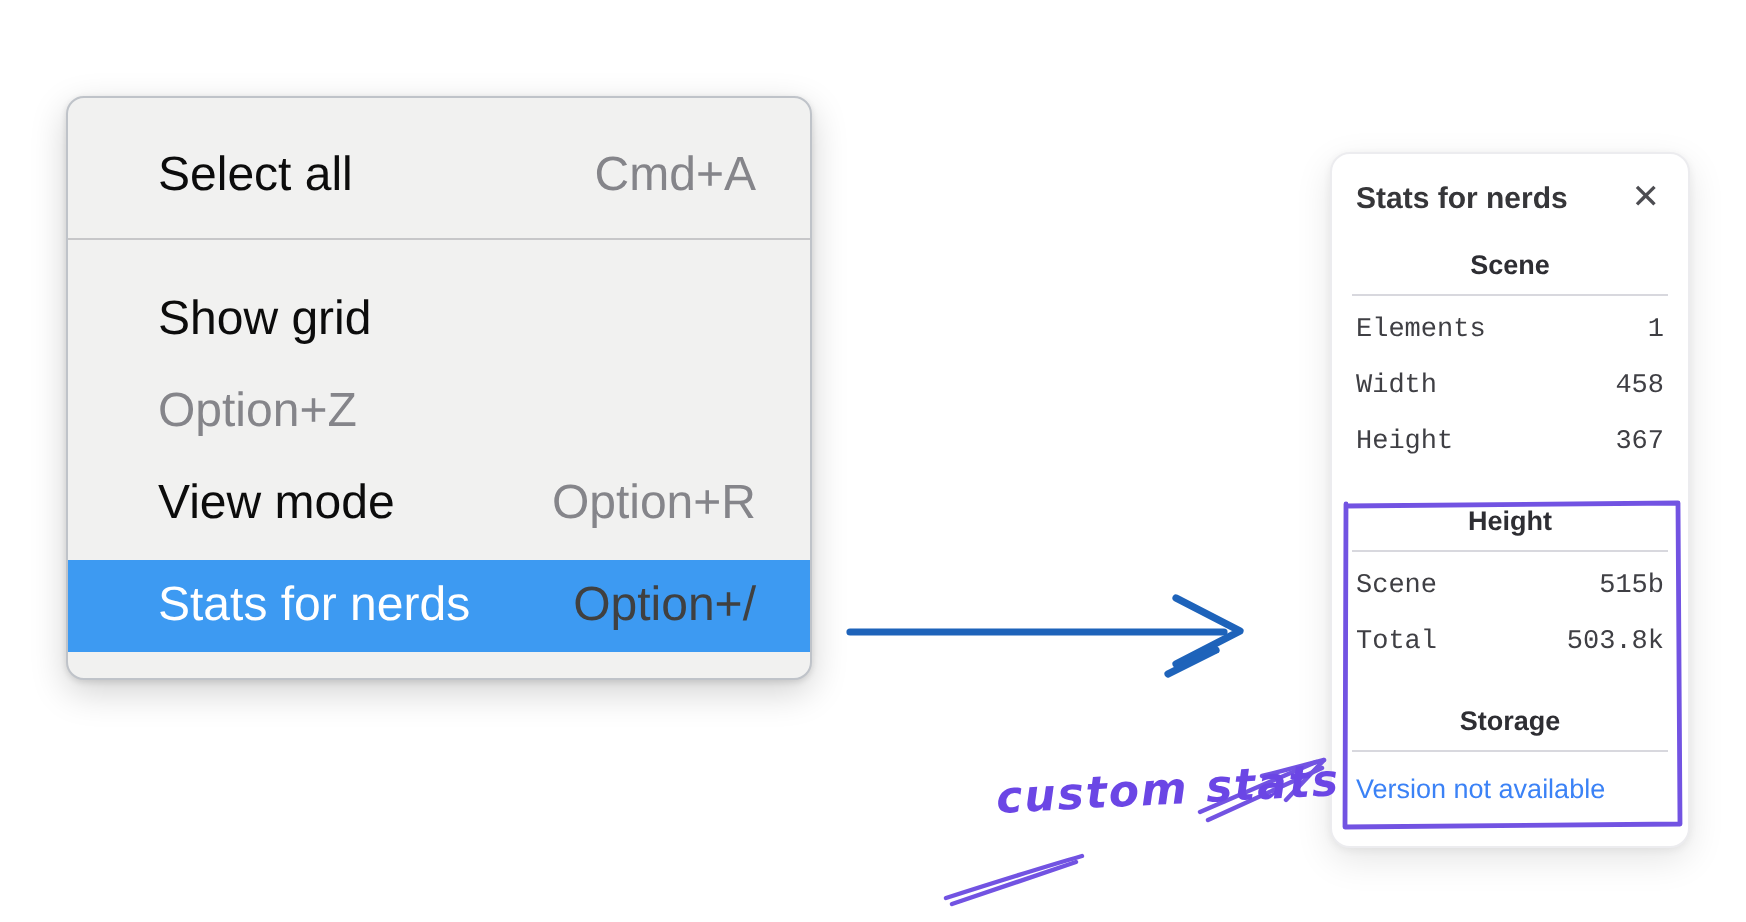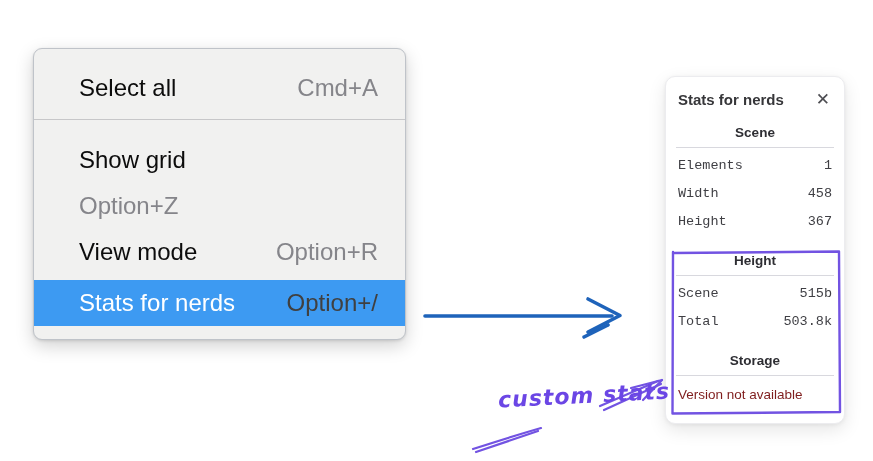--- a/index.html
+++ b/index.html
@@ -53,21 +53,21 @@
     text-align:center;font-weight:bold;font-size:13.5px;color:#2e2e33;
     margin-top:17px;
   }
   .section-divider{
     border:0;border-top:1px solid #d8d8de;margin:7px -2px 4px -2px;
   }
   .stat-row{
     display:flex;align-items:center;justify-content:space-between;
     font-size:13.5px;line-height:28px;font-family:Liberation Mono, monospace;
   }
-  .stat-note{font-size:13.5px;line-height:29px;color:#7f1d1d;}
+  .stat-note{font-size:13.5px;line-height:29px;color:#3b82f6;}
 
   
   .overlay{
     position:absolute;left:0;top:0;width:873px;height:461px;
     pointer-events:none;
   }
   .custom-note{
     position:absolute;left:498px;top:383px;
     font-family:"DejaVu Sans", sans-serif;
     font-style:italic;font-weight:600;

